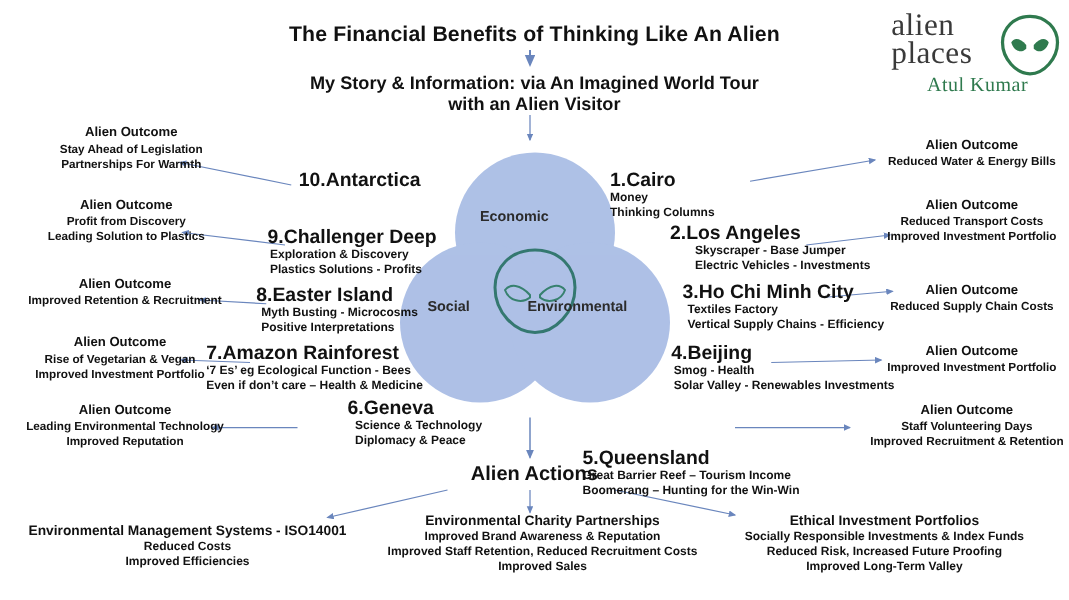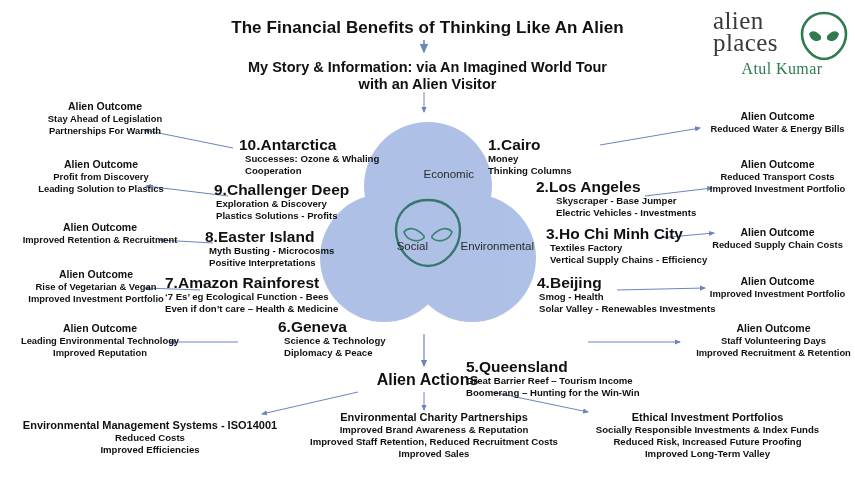--- a/index.html
+++ b/index.html
@@ -71,22 +71,23 @@
     text-align: center;
   }
 
   
   #venn { left: 318px; top: 120px; width: 220px; height: 210px; }
 
   .venn-label {
     position: absolute;
     font-size: 11.5px;
     color: #2b2b2b;
-    text-align: right;
-    white-space: nowrap;
+    text-align: left;
+    white-space: nowrap;
+    font-weight: bold;
   }
 
   
   .city { position: absolute; }
   .city-title {
     font-size: 15.5px;
     font-weight: bold;
     line-height: 17px;
     white-space: nowrap;
   }
@@ -215,24 +216,20 @@
     </svg>
     <div class="venn-label" style="left:66px; top:48px; width:90px;">Economic</div>
     <div class="venn-label" style="left:24px; top:120px; width:86px;">Social</div>
     <div class="venn-label" style="left:104px; top:120px; width:112px;">Environmental</div>
   </div>
 
   <div class="city left" style="left:239px; top:136px;">
     <div class="city-title">
       <span>10.</span><span>Antarctica</span>
     </div>
-    <div class="city-lines" style="margin-left:6px;">
-      <div>Successes:  Ozone &amp; Whaling</div>
-      <div>Cooperation</div>
-    </div>
   </div>
 
   <div class="city left" style="left:214px; top:181px;">
     <div class="city-title">
       <span>9.</span><span>Challenger Deep</span>
     </div>
     <div class="city-lines" style="margin-left:2px;">
       <div>Exploration &amp; Discovery</div>
       <div>Plastics Solutions  -  Profits</div>
     </div>

